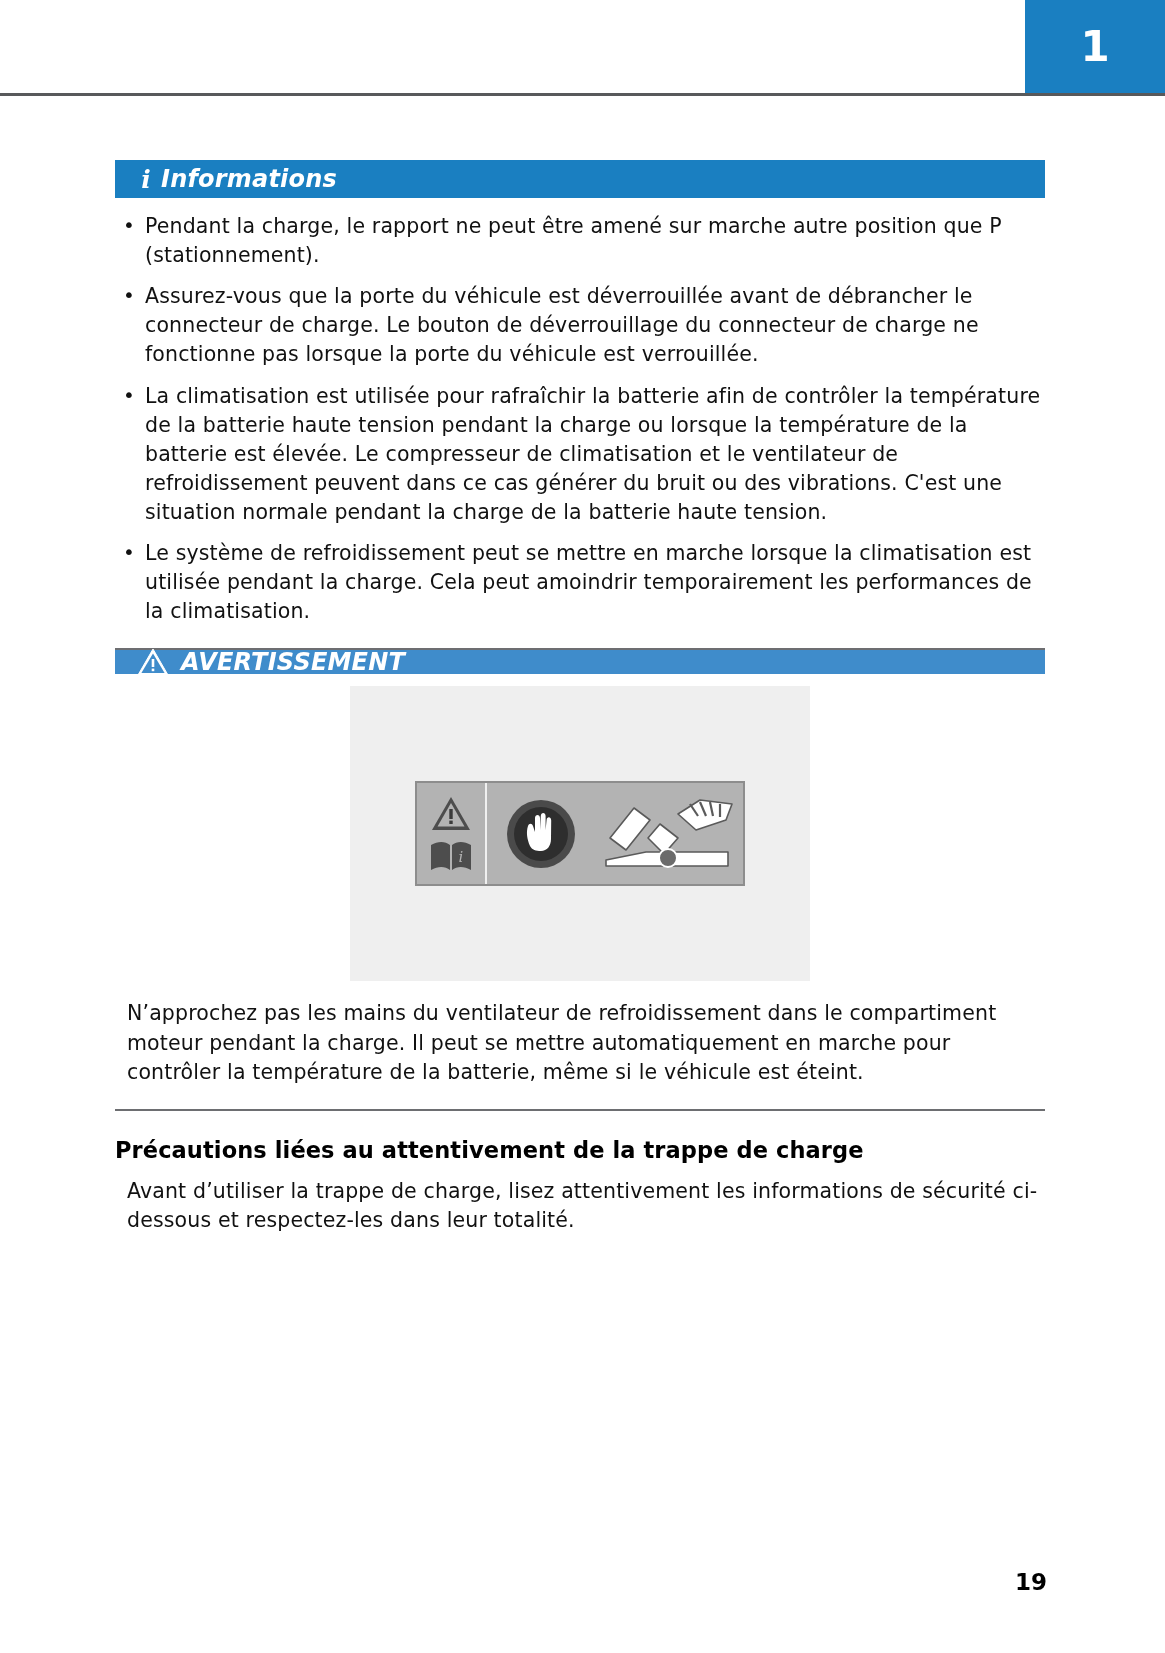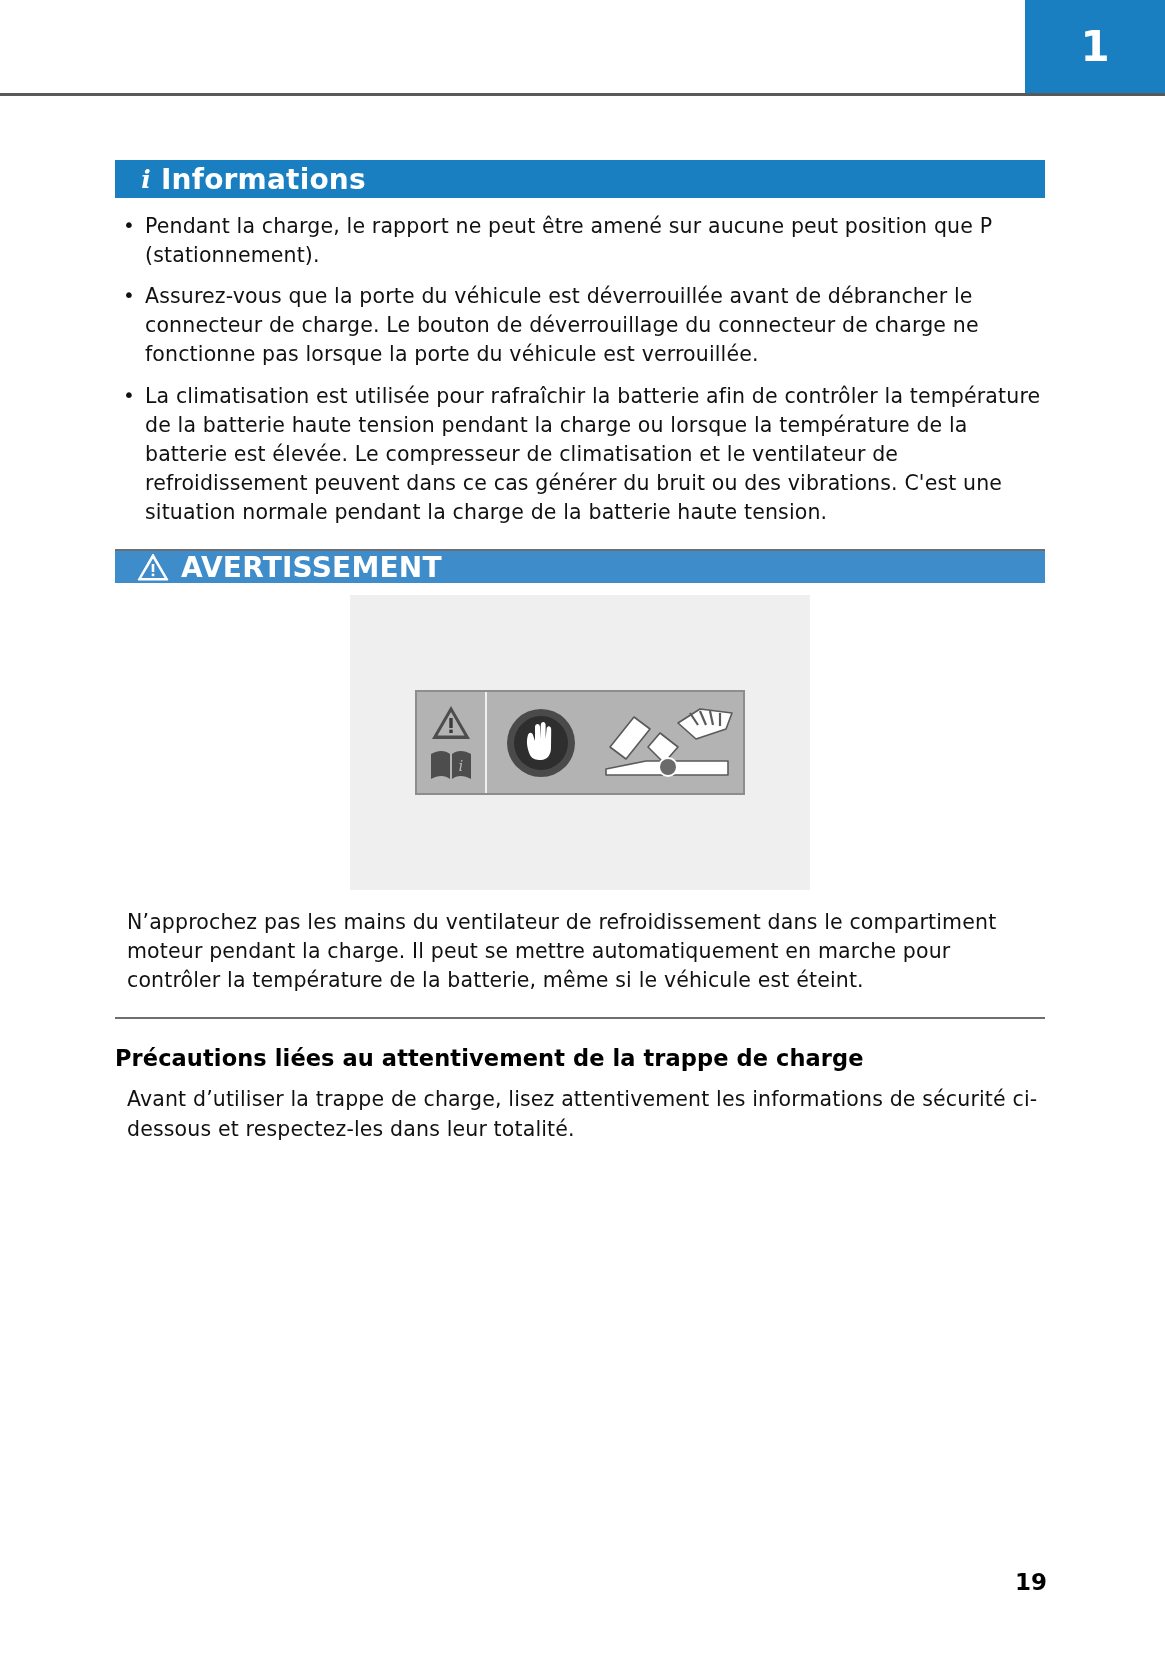--- a/index.html
+++ b/index.html
@@ -66,37 +66,38 @@
   .bar {
     background: #1a7fc1;
     height: 38px;
     display: flex;
     align-items: center;
     padding-left: 16px;
     box-sizing: border-box;
   }
   .bar-title {
     color: #ffffff;
-    font-size: 28px;
+    font-size: 24px;
     font-weight: bold;
     letter-spacing: 0.2px;
+    font-style: italic;
   }
   .info-i {
     color: #ffffff;
     font-size: 25px;
     font-style: italic;
     font-family: "DejaVu Serif", "Liberation Serif", serif;
     font-weight: bold;
     width: 30px;
     display: inline-block;
     text-align: center;
   }
   .warn-bar {
     background: #3f8ccb;
-    height: 32px;
+    height: 24px;
   }
   .warn-triangle {
     width: 32px;
     height: 28px;
     margin-right: 12px;
     margin-left: 6px;
     flex: none;
   }
 
   
@@ -219,23 +220,24 @@
 </div>
 
 <div class="content">
 
   <div class="bar">
     <span class="info-i">i</span>
     <span class="bar-title">Informations</span>
   </div>
 
   <ul class="bullets">
-    <li>Pendant la charge, le rapport ne peut être amené sur aucune peut position que P (stationnement).</li>
+    <li>Pendant la charge, le rapport ne peut être amené sur marche autre position que P (stationnement).</li>
     <li>Assurez-vous que la porte du véhicule est déverrouillée avant de débrancher le connecteur de charge. Le bouton de déverrouillage du connecteur de charge ne fonctionne pas lorsque la porte du véhicule est verrouillée.</li>
     <li>La climatisation est utilisée pour rafraîchir la batterie afin de contrôler la température de la batterie haute tension pendant la charge ou lorsque la température de la batterie est élevée. Le compresseur de climatisation et le ventilateur de refroidissement peuvent dans ce cas générer du bruit ou des vibrations. C'est une situation normale pendant la charge de la batterie haute tension.</li>
+    <li>Le système de refroidissement peut se mettre en marche lorsque la climatisation est utilisée pendant la charge. Cela peut amoindrir temporairement les performances de la climatisation.</li>
   </ul>
 
   <div class="hr"></div>
 
 
   <div class="bar warn-bar">
     <svg class="warn-triangle" viewBox="0 0 32 28">
       <polygon points="16,1 31,27 1,27" fill="#ffffff" stroke="#ffffff" stroke-width="1" stroke-linejoin="round"></polygon>
       <polygon points="16,5.5 27.6,25 4.4,25" fill="#3f8ccb"></polygon>
       <rect x="14.7" y="11" width="2.6" height="8" fill="#ffffff"></rect>

